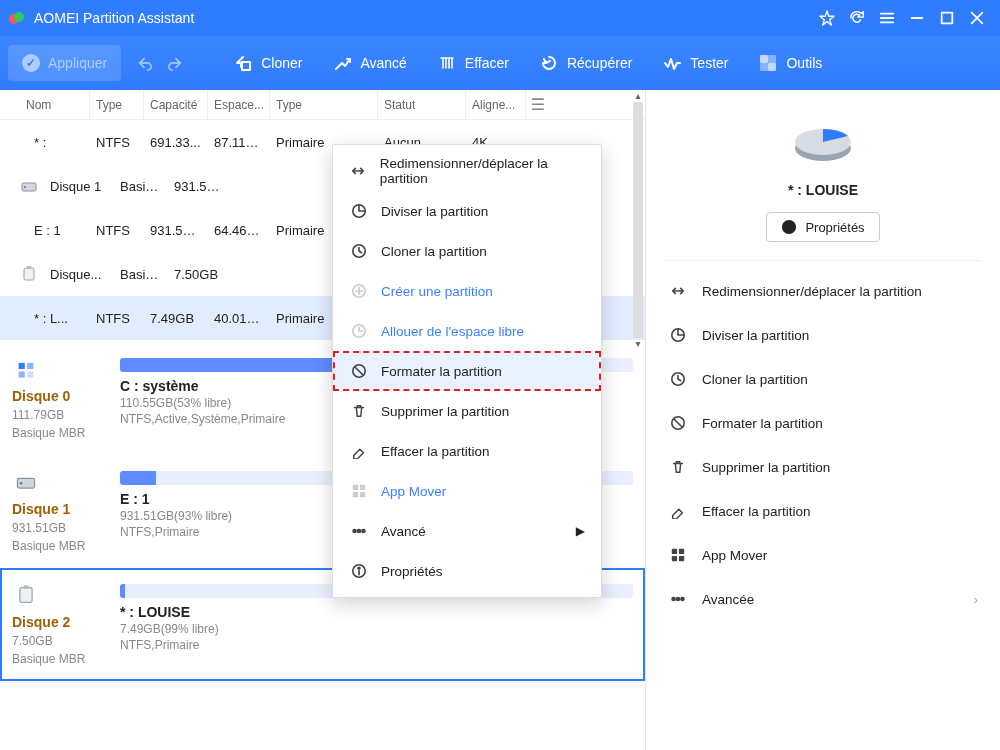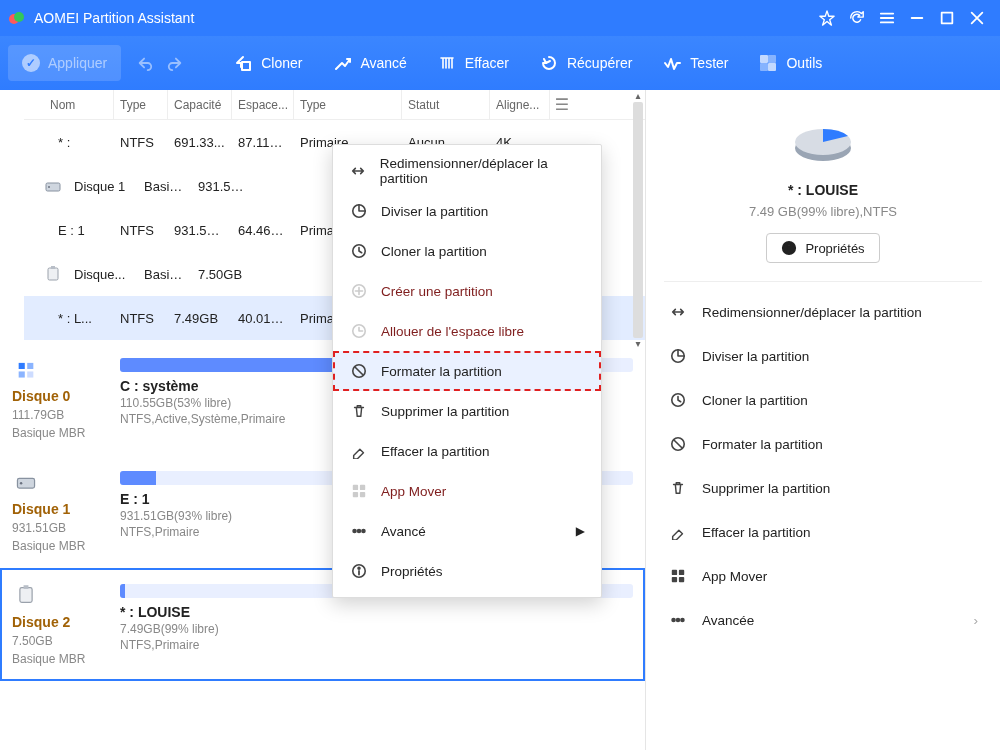--- a/index.html
+++ b/index.html
@@ -23,21 +23,21 @@
   .tb-item { height:36px; padding:0 14px; display:flex; align-items:center; gap:8px; font-size:14px; cursor:pointer;}
   .tb-item .icon { width:20px; height:20px; display:flex; align-items:center; justify-content:center;}
   .toolbar .flex { flex:1;}
 
   
   .main { display:flex; height: calc(750px - 36px - 54px); }
   .left { width: 646px; position:relative; border-right:1px solid #e5e5e5; display:flex; flex-direction:column;}
   .right { flex:1; padding: 24px 18px 8px 18px; overflow:hidden; position:relative;}
 
   
-  .table-region { position:relative;padding-left:24px;}
+  .table-region { position:relative;}
   .thead { display:flex; height:30px; align-items:center; font-size:12px; color:#666; border-bottom:1px solid #eee; padding-left:20px;}
   .thead .th { padding: 0 6px; overflow:hidden; text-overflow:ellipsis; white-space:nowrap; border-right:1px solid #eee; height:100%; display:flex; align-items:center;}
   .th.nom{width:70px;} .th.type{width:54px;} .th.cap{width:64px;} .th.esp{width:62px;} .th.typ2{width:108px;} .th.stat{width:88px;} .th.align{width:60px;}
   .th.menu{width:24px; border:none; padding:0; justify-content:center; font-size:16px; color:#888;}
   .tbody { font-size:13px; color:#222;}
   .trow { display:flex; height:44px; align-items:center; padding-left:20px;}
   .trow .td { padding:0 6px; overflow:hidden; text-overflow:ellipsis; white-space:nowrap;}
   .trow .nom{width:70px; font-weight:500;} .trow .type{width:54px;} .trow .cap{width:64px;} .trow .esp{width:62px;} .trow .typ2{width:108px;} .trow .stat{width:88px;} .trow .align{width:60px;}
   .trow.diskrow { font-weight:500;}
   .diskrow .dicon { width:30px; margin-left:-6px; display:flex; align-items:center; justify-content:center;}
@@ -60,21 +60,21 @@
   .disk-part { flex:1; }
   .part-bar { height:14px; width:100%; background:#e9efff; border-radius:3px; position:relative; margin-bottom:6px; overflow:hidden;}
   .part-bar .fill { position:absolute; left:0; top:0; bottom:0; background:#5e8bff;}
   .part-title { font-size:14px; font-weight:700; color:#222;}
   .part-sub { font-size:12px; color:#888; margin-top:2px;}
   .disk-card.selected { outline:2px solid #2f7cff; outline-offset:-2px; background:#fff;}
 
   
   .ctx-menu { position:absolute; left:332px; top:54px; width:270px; background:#fff; box-shadow:0 6px 20px rgba(0,0,0,.18); border:1px solid #ddd; border-radius:2px; padding:6px 0; z-index:50;}
   .ctx-item { height:40px; display:flex; align-items:center; gap:12px; padding:0 16px; font-size:13.5px; color:#222; cursor:pointer;}
-  .ctx-item.disabled { color:#7f1d1d; cursor:default;}
+  .ctx-item.disabled { color:#3b82f6; cursor:default;}
   .ctx-item .cicon { width:20px; height:20px; display:flex; align-items:center; justify-content:center; color:#444;}
   .ctx-item.disabled .cicon{color:#ccc;}
   .ctx-item .arrow { margin-left:auto; font-size:12px;}
   .ctx-item.highlight { outline:2px dashed #e02020; outline-offset:-2px; background:#eaf1ff;}
 
   
   .right .pie-wrap { display:flex; justify-content:center; margin-top:4px;}
   .right .vol-name { font-size:14px; font-weight:700; text-align:center; margin-top:14px;}
   .right .vol-sub { font-size:13px; color:#888; text-align:center; margin-top:6px;}
   .right .prop-btn { margin:14px auto 18px auto; display:flex; align-items:center; gap:8px; padding:6px 14px; border:1px solid #ccc; border-radius:4px; font-size:13px; cursor:pointer; width:max-content; background:#fff;}
@@ -547,21 +547,20 @@
 
   <div class="right">
     <div class="pie-wrap">
       <svg width="70" height="50" viewBox="0 0 70 50">
         <ellipse cx="35" cy="30" rx="28" ry="13" fill="#9aa5b4"></ellipse>
         <ellipse cx="35" cy="24" rx="28" ry="13" fill="#d7dce4"></ellipse>
         <path d="M35 24 L35 11 A28 13 0 0 1 60 18 Z" fill="#2f7cff"></path>
       </svg>
     </div>
     <div class="vol-name">* : LOUISE</div>
-    <div class="vol-sub">7.49 GB(99% libre),NTFS</div>
     <div class="prop-btn">
       <svg class="svg sm" viewBox="0 0 18 18">
           <circle cx="9" cy="9" r="7" fill="#222"></circle>
           <circle cx="9" cy="6" r="1.2" fill="#fff"></circle>
           <rect x="8" y="8" width="2" height="5" fill="#fff"></rect>
         </svg>
       <span>Propriétés</span>
     </div>
     <div class="action-list" id="action-list">
         <div class="action-item">

